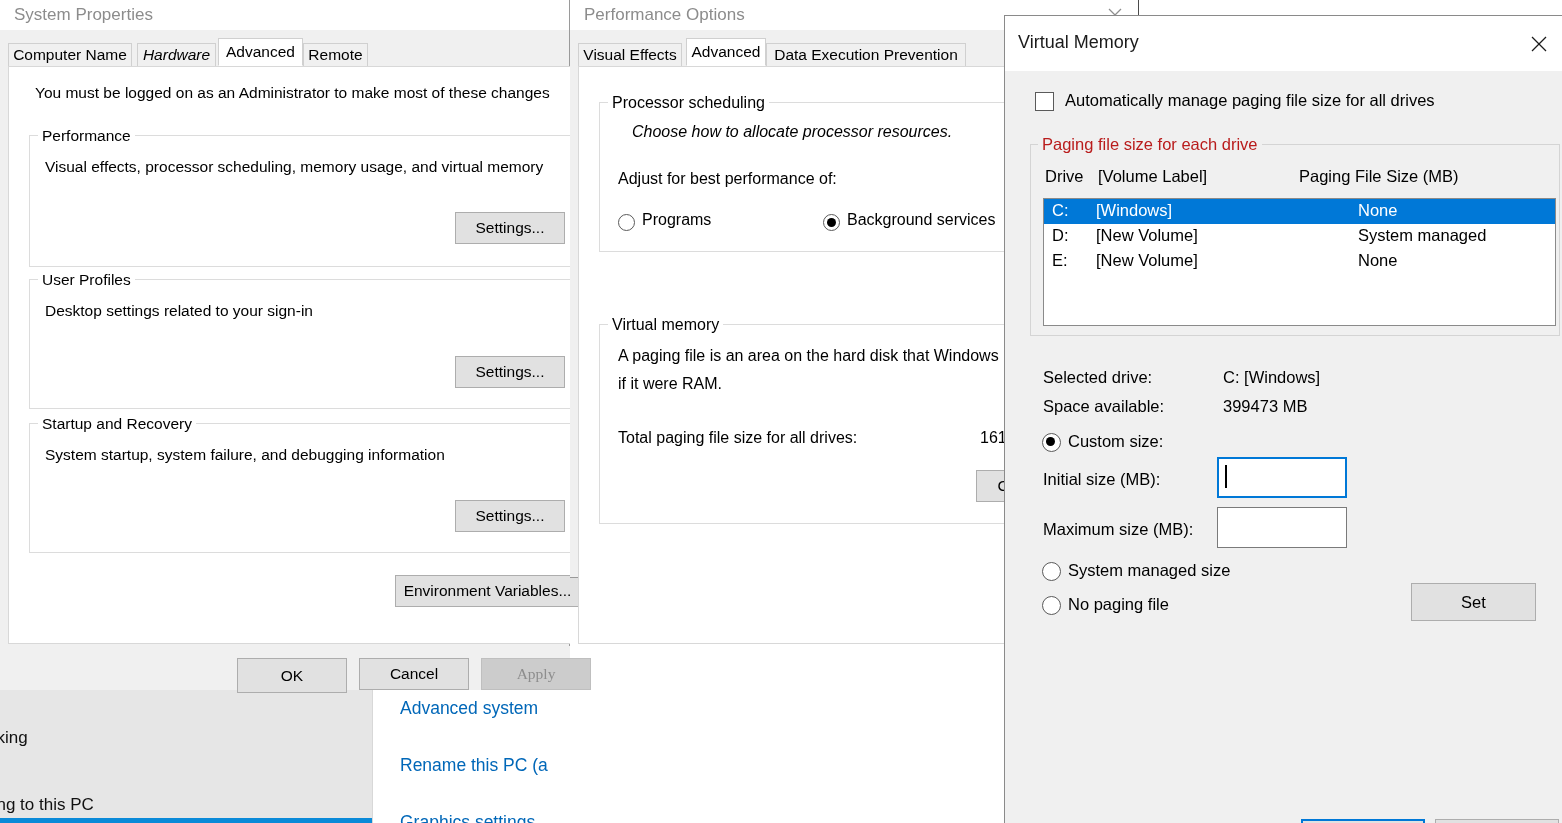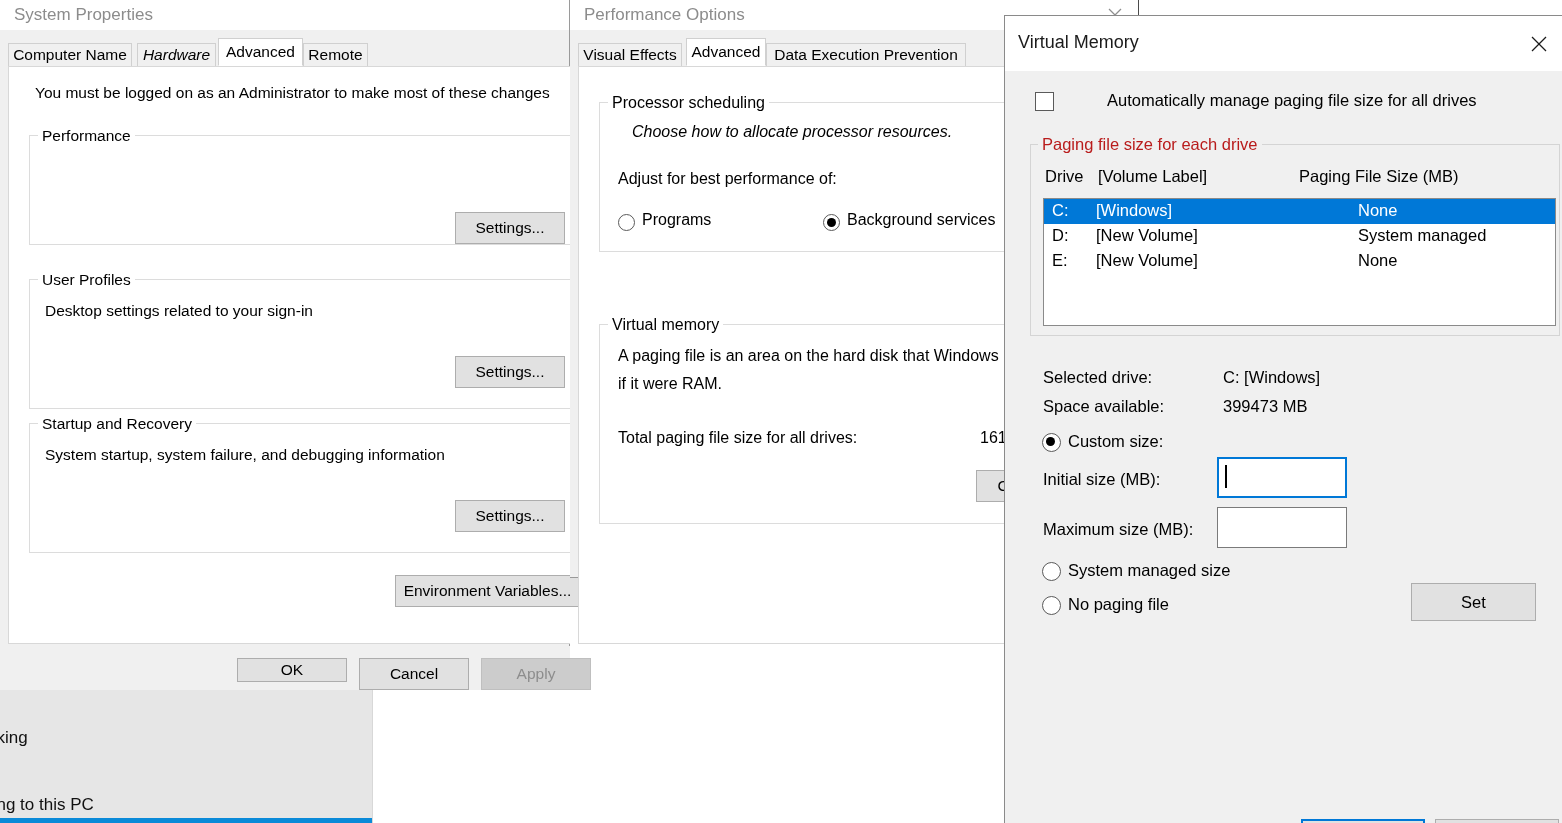--- a/index.html
+++ b/index.html
@@ -347,62 +347,68 @@
 
 <div id="root">
 
   <div class="settings-app">
     <div class="settings-left">
       <div class="settings-left-item" style="top:38px;">itasking</div>
       <div class="settings-left-item" style="top:105px;">ecting to this PC</div>
       <div class="settings-accent-bar"></div>
     </div>
     <div class="settings-divider-v"></div>
+    <div class="settings-rightcol">
+      <div class="settings-link" style="top:8px;">Advanced system</div>
+      <div class="settings-link" style="top:65px;">Rename this PC (a</div>
+      <div class="settings-link" style="top:122px;">Graphics settings</div>
+    </div>
     <div class="settings-right-pane"></div>
   </div>
 
   <div class="win" id="sysprops">
     <div class="win-title">
       <div class="win-title-text">System Properties</div>
     </div>
 
     <div class="tabstrip">
       <div class="tab" style="left:8px; width:124px;">Computer Name</div>
       <div class="tab" style="left:137px; width:79px;font-style:italic;">Hardware</div>
       <div class="tab active" style="left:218px; width:85px;">Advanced</div>
       <div class="tab" style="left:303px; width:65px;">Remote</div>
     </div>
 
     <div class="tabpage">
       <div class="admin-note">You must be logged on as an Administrator to make most of these changes</div>
 
-      <div class="groupbox" style="left:20px; top:68px; width:560px; height:110px;">
+      <div class="groupbox" style="left:20px; top:68px; width:560px; height:132px;">
         <div class="gb-legend">Performance</div>
+        <div class="gb-text" style="left:15px; top:22px;">Visual effects, processor scheduling, memory usage, and virtual memory</div>
         <div class="btn" style="left:425px; top:76px; width:110px; height:32px;">Settings...</div>
       </div>
 
       <div class="groupbox" style="left:20px; top:212px; width:560px; height:130px;">
         <div class="gb-legend">User Profiles</div>
         <div class="gb-text" style="left:15px; top:22px;">Desktop settings related to your sign-in</div>
         <div class="btn" style="left:425px; top:76px; width:110px; height:32px;">Settings...</div>
       </div>
 
       <div class="groupbox" style="left:20px; top:356px; width:560px; height:130px;">
         <div class="gb-legend">Startup and Recovery</div>
         <div class="gb-text" style="left:15px; top:22px;">System startup, system failure, and debugging information</div>
         <div class="btn" style="left:425px; top:76px; width:110px; height:32px;">Settings...</div>
       </div>
 
       <div class="btn" style="left:372px; top:508px; width:185px; height:32px;margin-left:14px;">Environment Variables...</div>
     </div>
 
     <div class="btnbar">
-      <div class="btn" style="left:237px; top:12px; width:110px; height:24px;">OK</div>
+      <div class="btn" style="left:237px; top:12px; width:110px; height:35px;">OK</div>
       <div class="btn" style="left:359px; top:12px; width:110px; height:32px;">Cancel</div>
-      <div class="btn disabled" style="left:481px; top:12px; width:110px; height:32px;">Apply</div>
+      <div class="btn disabled" style="left:481px; top:12px; width:110px; height:32px;font-family:Liberation Serif, serif;">Apply</div>
     </div>
   </div>
 
   <div class="win" id="perfopts">
     <div class="win-title">
       <div class="win-title-text">Performance Options</div>
       <div class="win-close" style="right:0px;">
         <svg width="14" height="14" viewBox="0 0 14 14" aria-hidden="true">
           <line x1="1" y1="1" x2="13" y2="13" stroke="#8f8f8f" stroke-width="1.2"></line>
           <line x1="13" y1="1" x2="1" y2="13" stroke="#8f8f8f" stroke-width="1.2"></line>
@@ -446,21 +452,21 @@
       <div class="vm-title-text">Virtual Memory</div>
       <div class="win-close" style="right:0px; top:10px; height:36px; width:46px;">
         <svg width="18" height="18" viewBox="0 0 18 18" aria-hidden="true">
           <line x1="2" y1="2" x2="16" y2="16" stroke="#1b1b1b" stroke-width="1.3"></line>
           <line x1="16" y1="2" x2="2" y2="16" stroke="#1b1b1b" stroke-width="1.3"></line>
         </svg>
       </div>
     </div>
 
     <div class="checkbox" style="left:30px; top:76px;"></div>
-    <div class="vm-text" style="left:60px; top:75px;margin-left:42px;">Automatically manage paging file size for all drives</div>
+    <div class="vm-text" style="left:60px; top:75px;">Automatically manage paging file size for all drives</div>
 
     <div class="vm-group" style="left:25px; top:128px; width:530px; height:192px;">
       <div class="vg-legend">Paging file size for each drive</div>
 
       <div class="vm-text" style="left:14px; top:22px;">Drive</div>
       <div class="vm-text" style="left:67px; top:22px;">[Volume Label]</div>
       <div class="vm-text" style="left:268px; top:22px;">Paging File Size (MB)</div>
 
       <div class="drivelist" style="left:12px; top:53px; width:513px; height:128px;">
         <div class="drive-row selected">

